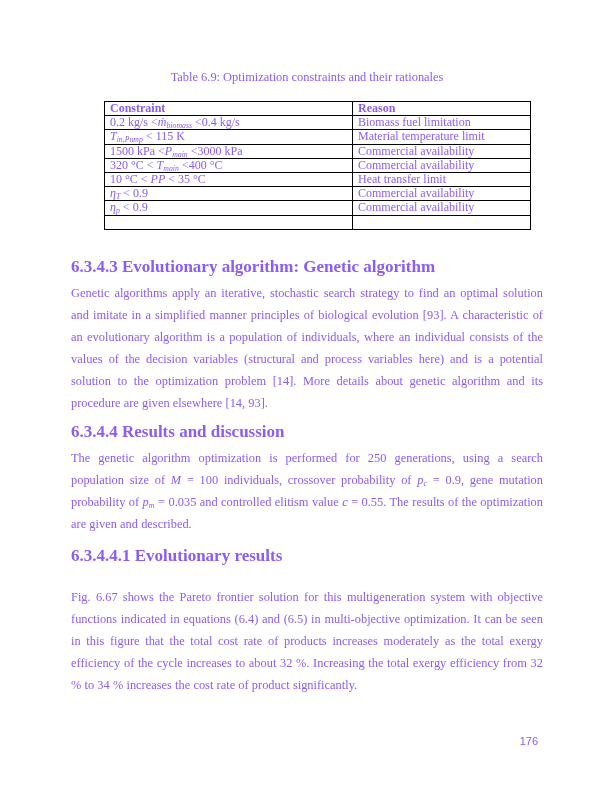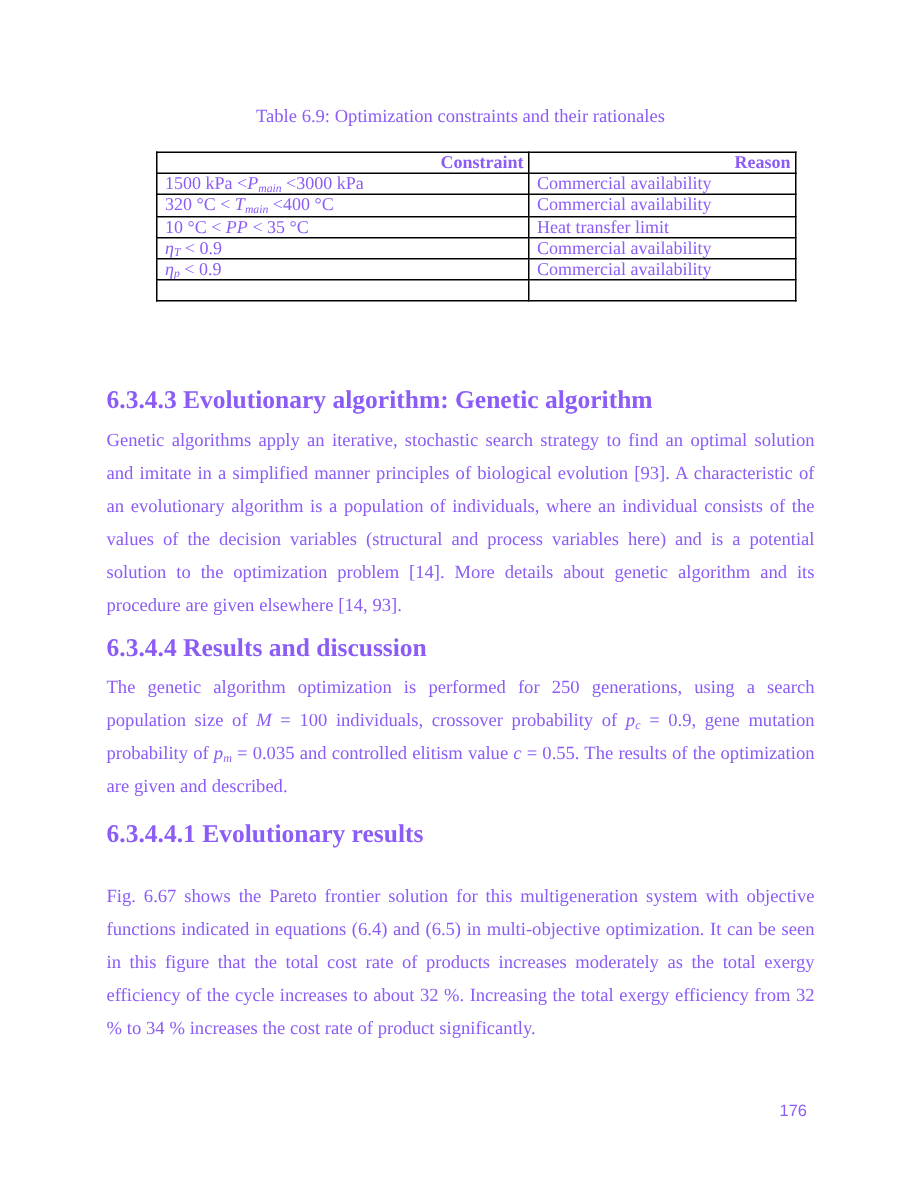--- a/index.html
+++ b/index.html
@@ -34,21 +34,21 @@
     font-size: 12px;
     line-height: 13px;
     height: 13.2px;
     padding: 0 3px 0 5px;
     text-align: left;
     vertical-align: middle;
     white-space: nowrap;
     overflow: hidden;
     font-weight: normal;
   }
-  table.ctable th { font-weight: bold; text-align: right; }
+  table.ctable th { font-weight: bold; }
   .col-constraint { width: 239px; }
   .col-reason { width: 169px; }
   .heading {
     position: absolute;
     left: 71px;
     width: 472px;
     font-size: 17px;
     font-weight: bold;
     line-height: 16px;
     white-space: nowrap;
@@ -92,20 +92,28 @@
 
   <table class="ctable">
     <thead>
       <tr>
         <th class="col-constraint">Constraint</th>
         <th class="col-reason">Reason</th>
       </tr>
     </thead>
     <tbody>
       <tr>
+        <td><span>0.2 kg/s &lt;</span><span class="it">ṁ</span><span class="it sub">biomass</span><span> &lt;0.4 kg/s</span></td>
+        <td>Biomass fuel limitation</td>
+      </tr>
+      <tr>
+        <td><span class="it">T</span><span class="it sub">in,Pump</span><span> &lt; 115 K</span></td>
+        <td>Material temperature limit</td>
+      </tr>
+      <tr>
         <td><span>1500 kPa &lt;</span><span class="it">P</span><span class="it sub">main</span><span> &lt;3000 kPa</span></td>
         <td>Commercial availability</td>
       </tr>
       <tr>
         <td><span>320 °C &lt; </span><span class="it">T</span><span class="it sub">main</span><span> &lt;400 °C</span></td>
         <td>Commercial availability</td>
       </tr>
       <tr>
         <td><span>10 °C &lt; </span><span class="it">PP</span><span> &lt; 35 °C</span></td>
         <td>Heat transfer limit</td>

